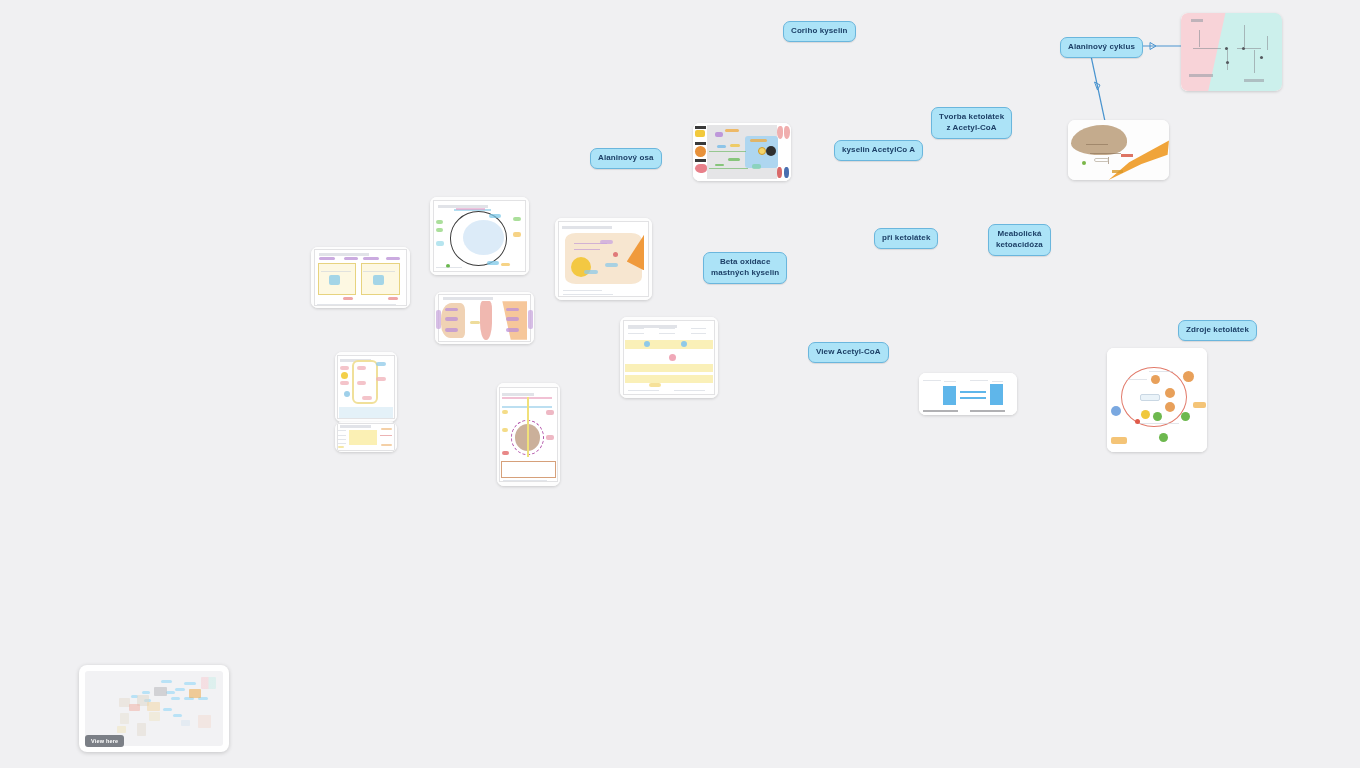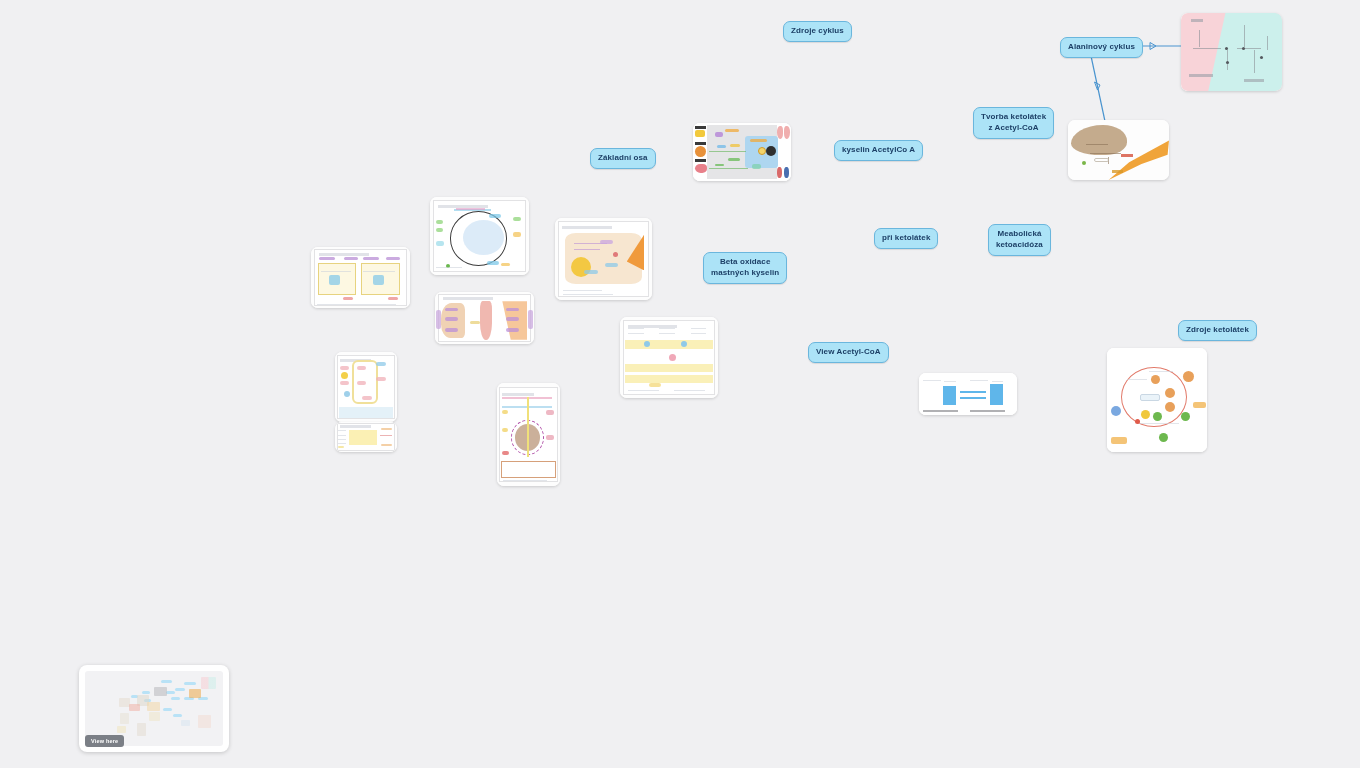--- a/index.html
+++ b/index.html
@@ -392,30 +392,30 @@
       <div class="bx" style="left:33%;top:44%;width:20%;height:7%;background:#e4eff8;border:1px solid #b8cada;"></div>
       <div class="bx" style="left:86%;top:52%;width:13%;height:6%;background:#f0b04a;"></div>
       <div class="bx" style="left:4%;top:86%;width:16%;height:6%;background:#f0b04a;"></div>
       <div class="ln" style="left:42%;top:22%;width:24%;height:1px;"></div>
       <div class="ln" style="left:20%;top:30%;width:20%;height:1px;"></div>
       <div class="ln" style="left:30%;top:72%;width:42%;height:1px;"></div>
       <div class="cir" style="left:28%;top:68%;width:5px;height:5px;background:#e05a4a;"></div>
     </div>
   </div>
 
-  <div class="topic" style="left:783px; top:21px;">Zdroje cyklus</div>
+  <div class="topic" style="left:783px; top:21px;">Coriho kyselin</div>
 
   <div class="topic" style="left:1060px; top:37px;">Alaninový cyklus</div>
 
-  <div class="topic" style="left:973px; top:107px;">Tvorba ketolátek
+  <div class="topic" style="left:931px; top:107px;">Tvorba ketolátek
 z Acetyl-CoA</div>
 
   <div class="topic" style="left:834px; top:140px;">kyselin AcetylCo A</div>
 
-  <div class="topic" style="left:590px; top:148px;">Základní osa</div>
+  <div class="topic" style="left:590px; top:148px;">Alaninový osa</div>
 
   <div class="topic" style="left:874px; top:228px;">při ketolátek</div>
 
   <div class="topic" style="left:988px; top:224px;">Meabolická
 ketoacidóza</div>
 
   <div class="topic" style="left:703px; top:252px;">Beta oxidace
 mastných kyselin</div>
 
   <div class="topic" style="left:808px; top:342px;">View Acetyl-CoA</div>

